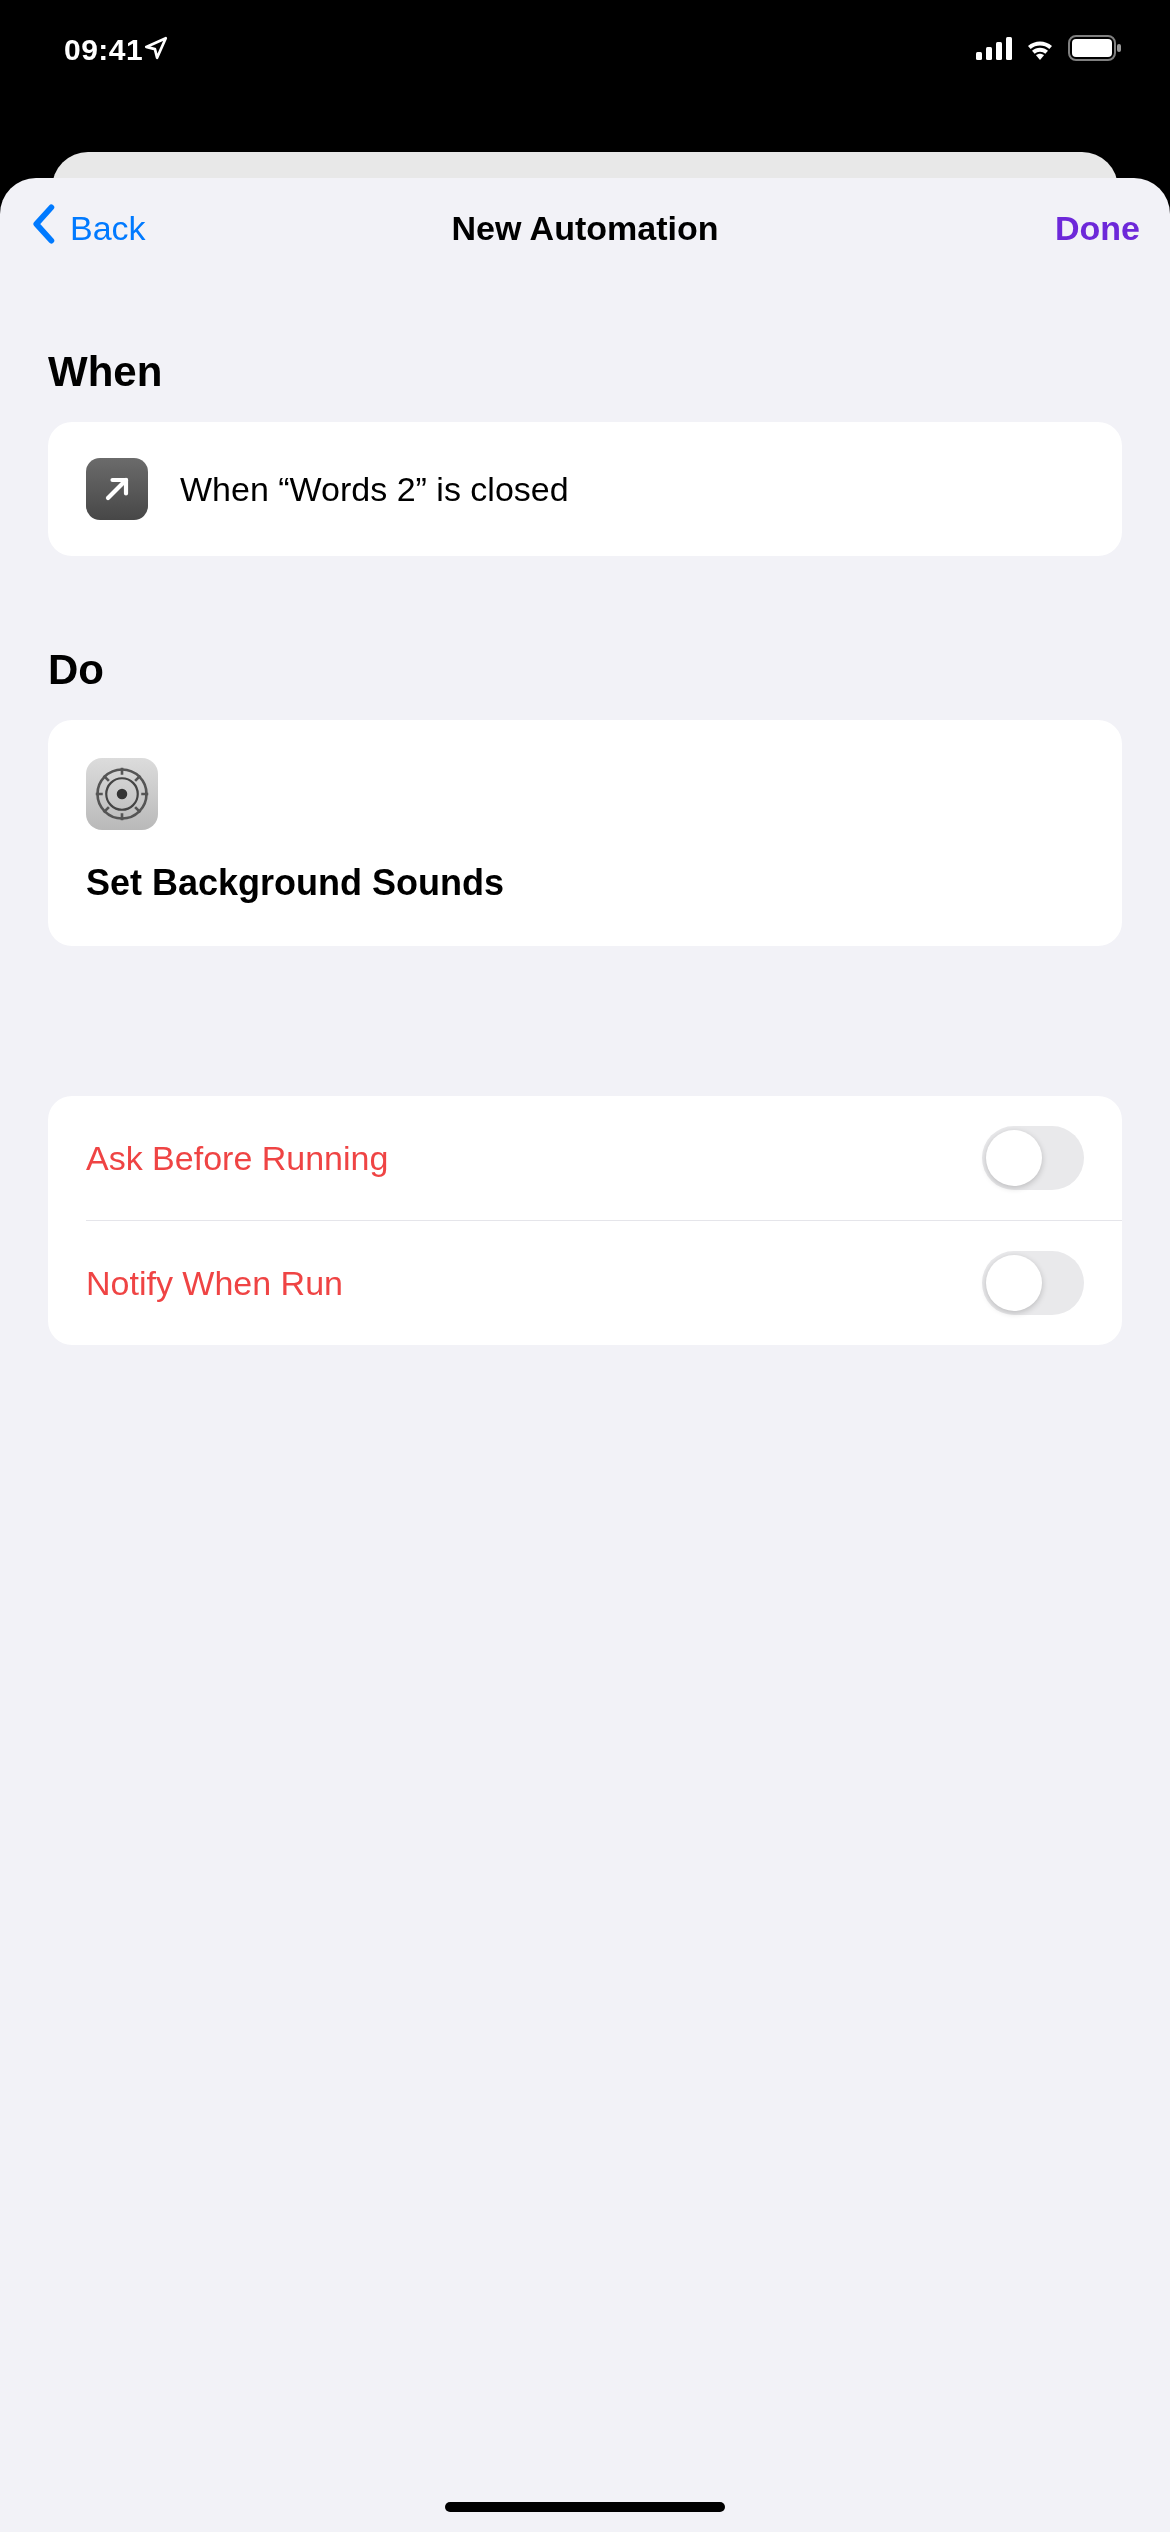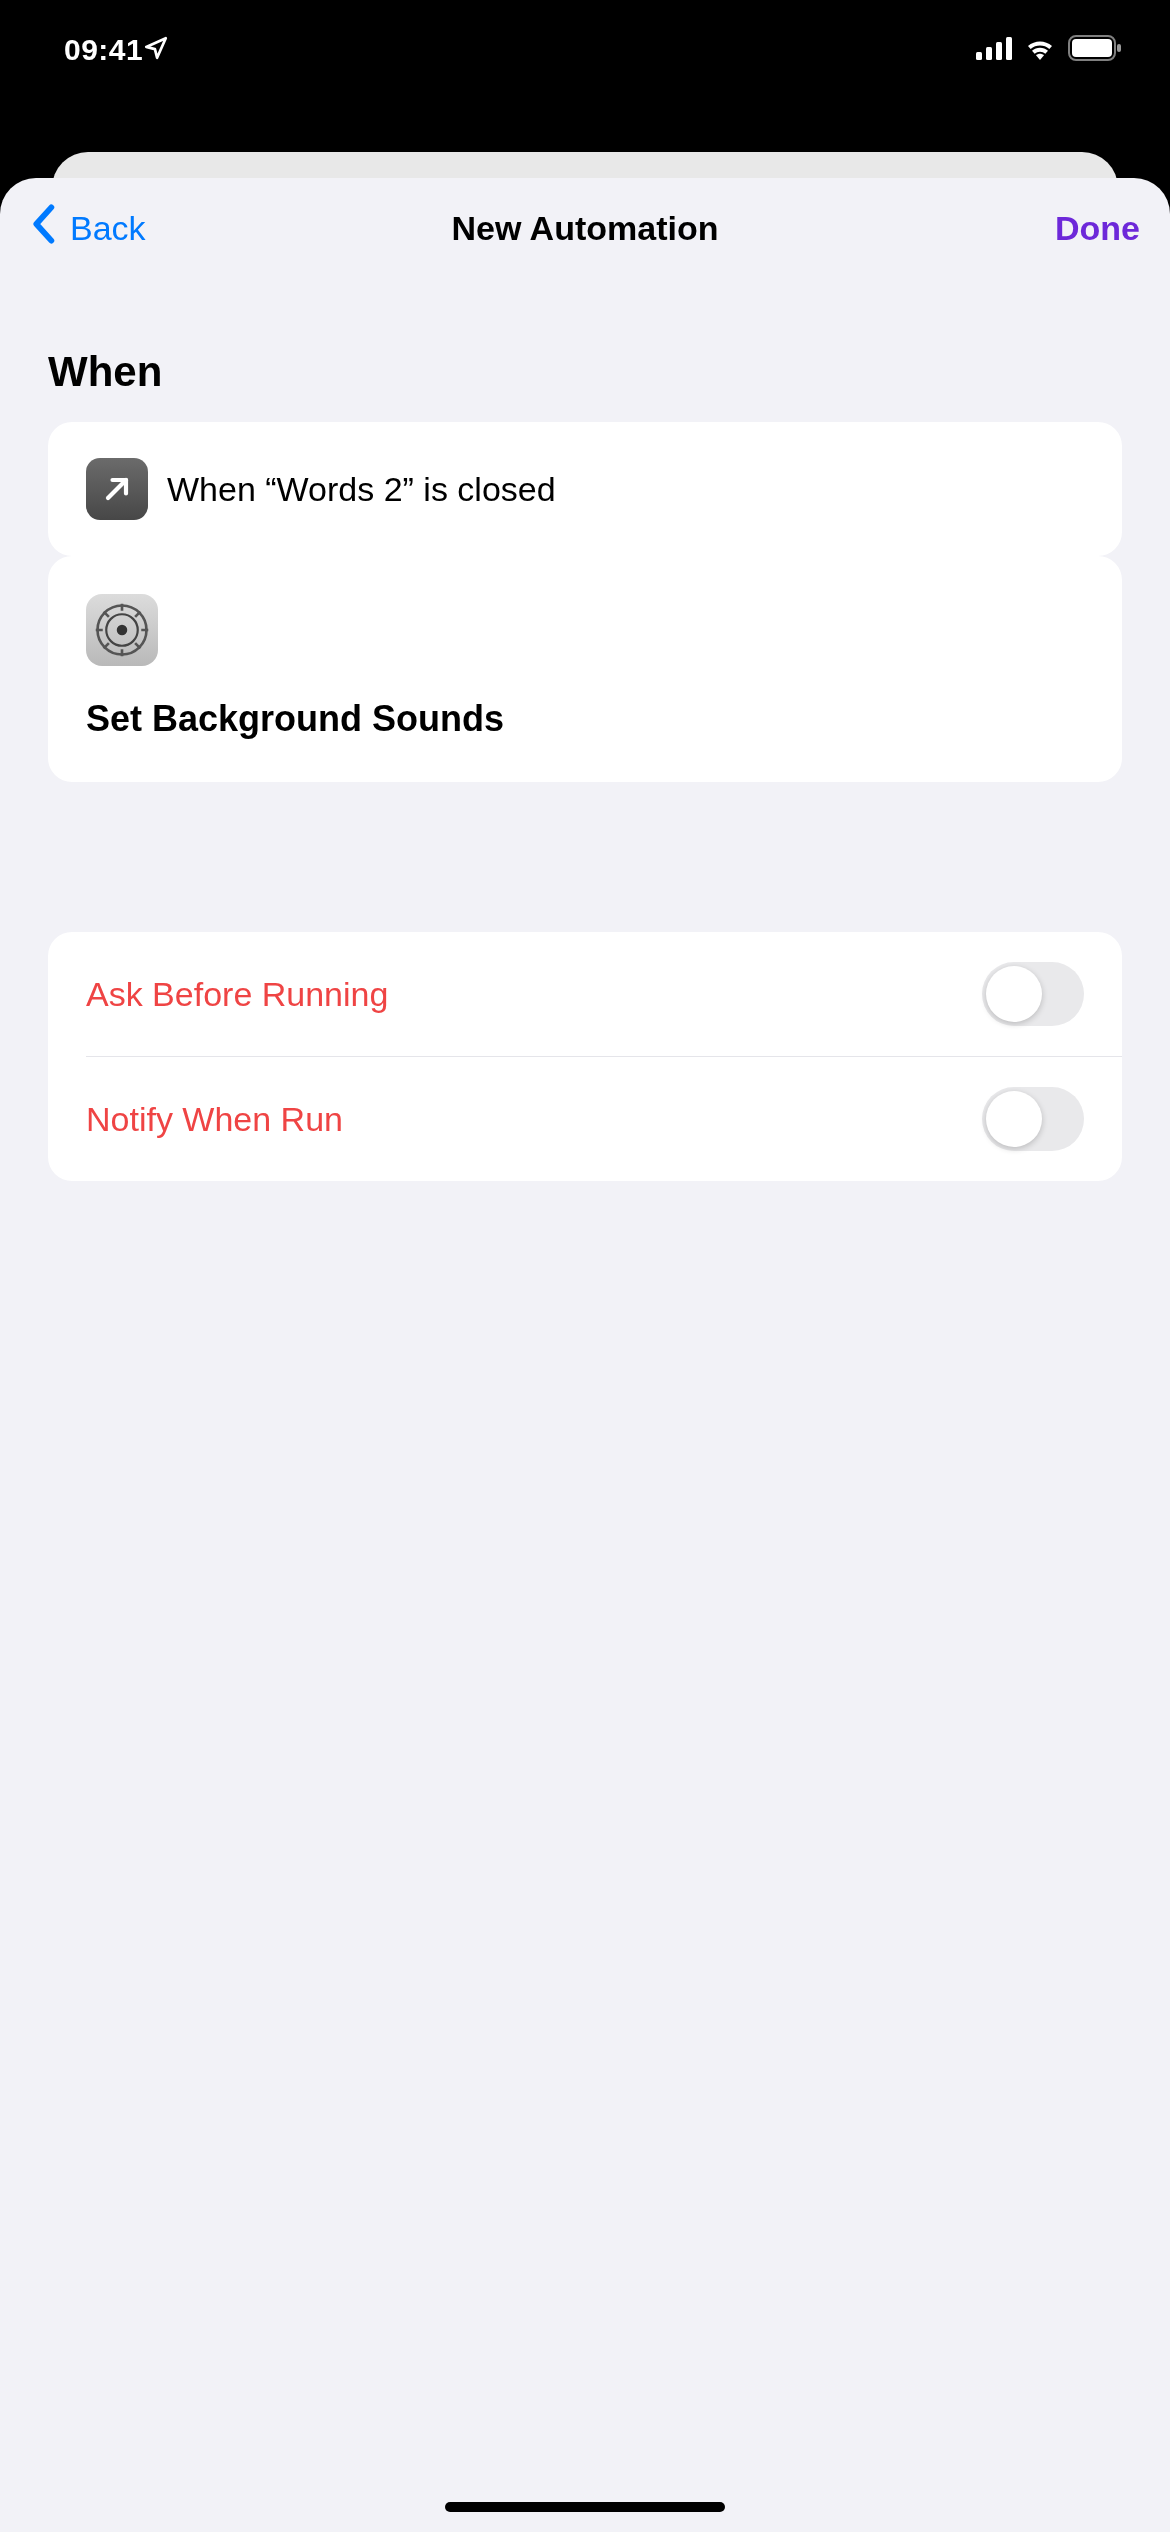--- a/index.html
+++ b/index.html
@@ -106,21 +106,21 @@
     }
     .card {
       background: #fff;
       border-radius: 24px;
       overflow: hidden;
     }
     .when-row {
       display: flex;
       align-items: center;
       padding: 36px 38px;
-      gap: 19px;
+      gap: 32px;
     }
     .when-icon-box {
       width: 62px;
       height: 62px;
       background: linear-gradient(180deg, #6b6b6b 0%, #474747 100%);
       border-radius: 14px;
       display: flex;
       align-items: center;
       justify-content: center;
       flex-shrink: 0;
@@ -257,20 +257,21 @@
         <div class="when-icon-box">
           <svg width="36" height="36" viewBox="0 0 24 24" fill="none" stroke="white" stroke-width="2.8" stroke-linecap="round" stroke-linejoin="round">
             <line x1="6" y1="18" x2="18" y2="6"></line>
             <polyline points="9,6 18,6 18,15"></polyline>
           </svg>
         </div>
         <div class="when-text">When “Words 2” is closed</div>
       </div>
     </div>
 
+    <div class="section-header">Do</div>
     <div class="card do-card">
       <div class="settings-icon-box">
         <svg width="56" height="56" viewBox="0 0 64 64">
           <circle cx="32" cy="32" r="28" fill="none" stroke="#555" stroke-width="3"></circle>
           <circle cx="32" cy="32" r="18" fill="none" stroke="#444" stroke-width="2.5"></circle>
           <circle cx="32" cy="32" r="6" fill="#333"></circle>
           <g stroke="#555" stroke-width="3">
             <line x1="32" y1="2" x2="32" y2="10"></line>
             <line x1="32" y1="54" x2="32" y2="62"></line>
             <line x1="2" y1="32" x2="10" y2="32"></line>

